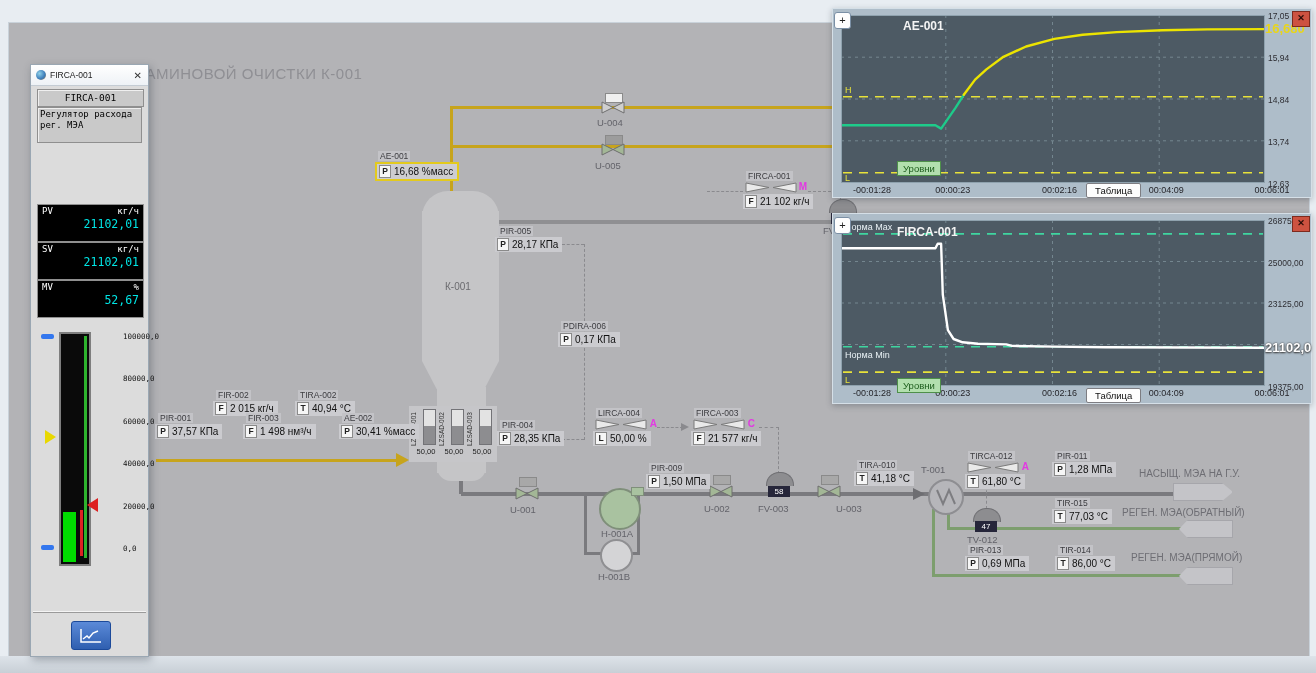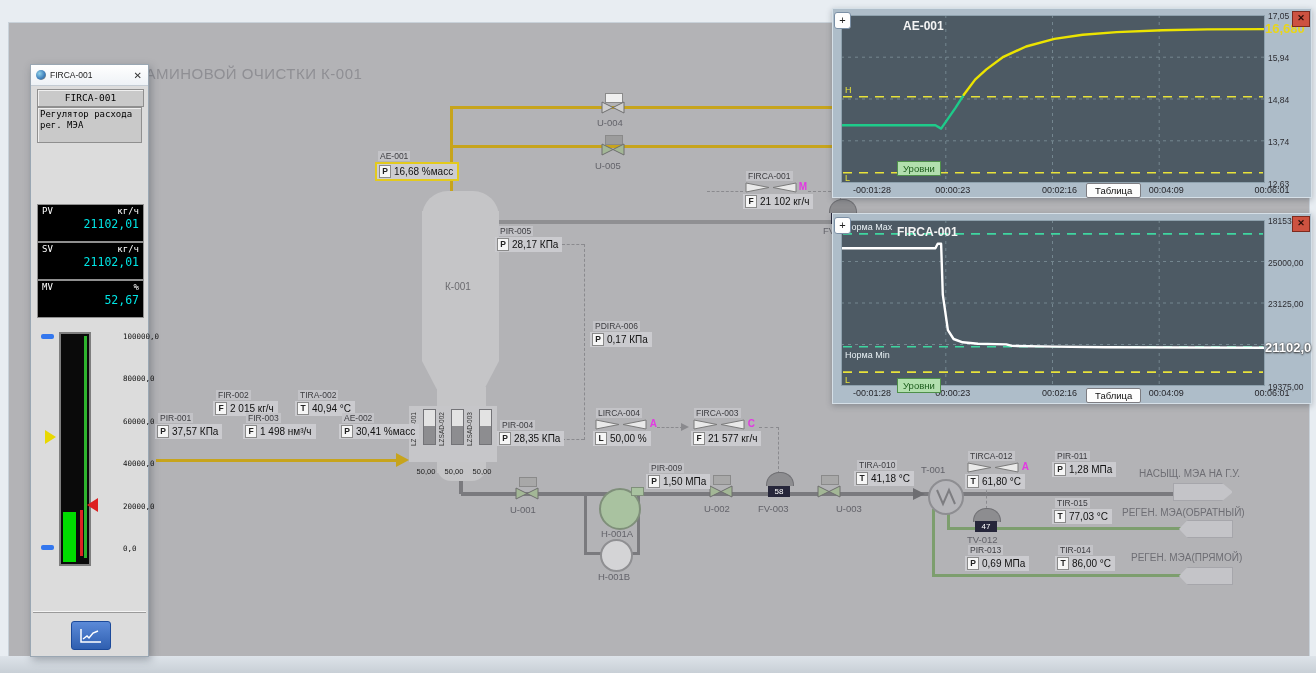--- a/index.html
+++ b/index.html
@@ -22,21 +22,21 @@
   .ind{position:absolute;right:-10px;top:-1px;font-weight:bold;font-size:10px;color:#e23ae2;}
   .flag{position:absolute;background:#c4c4c8;border:1px solid #a6a6ab;z-index:1;}
   .flag.r{clip-path:polygon(0 0,82% 0,100% 50%,82% 100%,0 100%);}
   .flag.l{clip-path:polygon(16% 0,100% 0,100% 100%,16% 100%,0 50%);}
   .flow-label{position:absolute;font-size:10px;color:#6e6e74;white-space:nowrap;}
   .dome{position:absolute;width:26px;height:13px;border-radius:13px 13px 0 0;background:#8d8d90;border:1px solid #6f6f73;border-bottom:none;z-index:2;}
   .pos{position:absolute;background:#26263a;color:#fff;font-size:8px;line-height:11px;text-align:center;width:22px;height:11px;z-index:3;}
   .lz{position:absolute;width:26px;height:52px;z-index:3;}
   .lzl{position:absolute;left:-3px;top:-1px;writing-mode:vertical-rl;transform:rotate(180deg);font-size:6.5px;color:#333;height:38px;}
   .lzbar{position:absolute;left:10px;top:0;width:11px;height:34px;border:1px solid #737377;background:linear-gradient(#e3e3e3 0 46%,#8d8d90 46% 100%);}
-  .lzv{position:absolute;top:38px;left:-1px;width:28px;font-size:7.5px;text-align:center;color:#222;margin-top:20px;}
+  .lzv{position:absolute;top:38px;left:-1px;width:28px;font-size:7.5px;text-align:center;color:#222;}
   .pump{position:absolute;border-radius:50%;z-index:2;}
   .circ-x{position:absolute;border-radius:50%;background:#b6b6ba;border:2px solid #8e8e92;z-index:2;}
   
   #faceplate{position:absolute;left:30px;top:64px;width:117px;height:591px;background:#dcdcdc;border:1px solid #9aa7b3;box-shadow:2px 3px 8px rgba(40,50,60,.35);z-index:20;font-family:"DejaVu Sans Mono",monospace;}
   #fp-titlebar{position:absolute;left:0;top:0;width:100%;height:20px;background:linear-gradient(#ffffff,#eef2f6);border-bottom:1px solid #c4ccd4;display:flex;align-items:center;}
   #fp-title{font-size:8.5px;color:#222;margin-left:4px;font-family:"Liberation Sans",sans-serif;flex:1;}
   #fp-close{font-size:10px;color:#333;margin-right:6px;cursor:default;font-family:"Liberation Sans",sans-serif;}
   .fp-icon{width:10px;height:10px;border-radius:50%;background:radial-gradient(circle at 35% 35%,#8fd0e8,#3a7ab8 60%,#d88a30);margin-left:5px;}
   .fp-box{position:absolute;left:6px;width:105px;background:#c9c9c9;border:1px solid #8f8f8f;box-shadow:inset 1px 1px 0 #efefef;}
   .fp-black{position:absolute;left:6px;width:105px;background:#000;border:1px solid #8f8f8f;color:#00e5e5;}
@@ -209,21 +209,21 @@
     </div>
 
     <div class="tag" style="left:486px;top:203px;">
       <div class="tid">PIR-005</div>
       <div class="tval">
           <span class="lb">P</span>
           <span class="vv">28,17 КПа</span>
         </div>
     </div>
 
-    <div class="tag" style="left:549px;top:298px;margin-left:32px;">
+    <div class="tag" style="left:549px;top:298px;">
       <div class="tid">PDIRA-006</div>
       <div class="tval">
           <span class="lb">P</span>
           <span class="vv">0,17 КПа</span>
         </div>
     </div>
 
     <div class="tag" style="left:204px;top:367px;">
       <div class="tid">FIR-002</div>
       <div class="tval">
@@ -485,21 +485,21 @@
           <line x1="2" y1="126.71333333333332" x2="422" y2="126.71333333333332" stroke="#3fd6a0" stroke-width="1.6" stroke-dasharray="9 7"></line>
           <text x="4" y="137.7133333333333" fill="#e9f1f5" font-size="9" font-family="Liberation Sans,sans-serif">Норма Min</text>
           <line x1="2" y1="152.16666666666666" x2="422" y2="152.16666666666666" stroke="#e8e23a" stroke-width="1.6" stroke-dasharray="9 7"></line>
           <text x="4" y="163.16666666666666" fill="#e8e23a" font-size="9" font-family="Liberation Sans,sans-serif">L</text>
           <polyline fill="none" stroke="#ffffff" stroke-width="2.4" stroke-linejoin="round" stroke-linecap="round" points="0.0,28.2 94.4,28.2 96.7,23.8 100.1,23.8 101.8,74.7 106.9,110.1 112.6,119.0 121.6,122.3 136.9,123.8 165.3,124.4 170.9,125.9 213.4,126.6 264.4,127.3 424.0,127.8"></polyline>
           <rect x="0.5" y="0.5" width="423" height="165" fill="none" stroke="#8fa2ae"></rect>
         </svg>
       <div class="btn-levels" style="left:56px;top:158px;">Уровни</div>
     </div>
     <div id="yl1">
-        <div class="ylab" style="top: 2px;">18153</div>
+        <div class="ylab" style="top: 2px;">26875</div>
         <div class="ylab" style="top: 43.5px;">25000,00</div>
         <div class="ylab" style="top: 85px;">23125,00</div>
         <div class="ylab" style="top: 168px;">19375,00</div>
       </div>
     <div id="xl1">
         <div class="xlab" style="left: 0px; top: 174px;">-00:01:28</div>
         <div class="xlab" style="left: 80.8103px; top: 174px;">00:00:23</div>
         <div class="xlab" style="left: 187.547px; top: 174px;">00:02:16</div>
         <div class="xlab" style="left: 294.227px; top: 174px;">00:04:09</div>
         <div class="xlab" style="left: 400px; top: 174px;">00:06:01</div>

